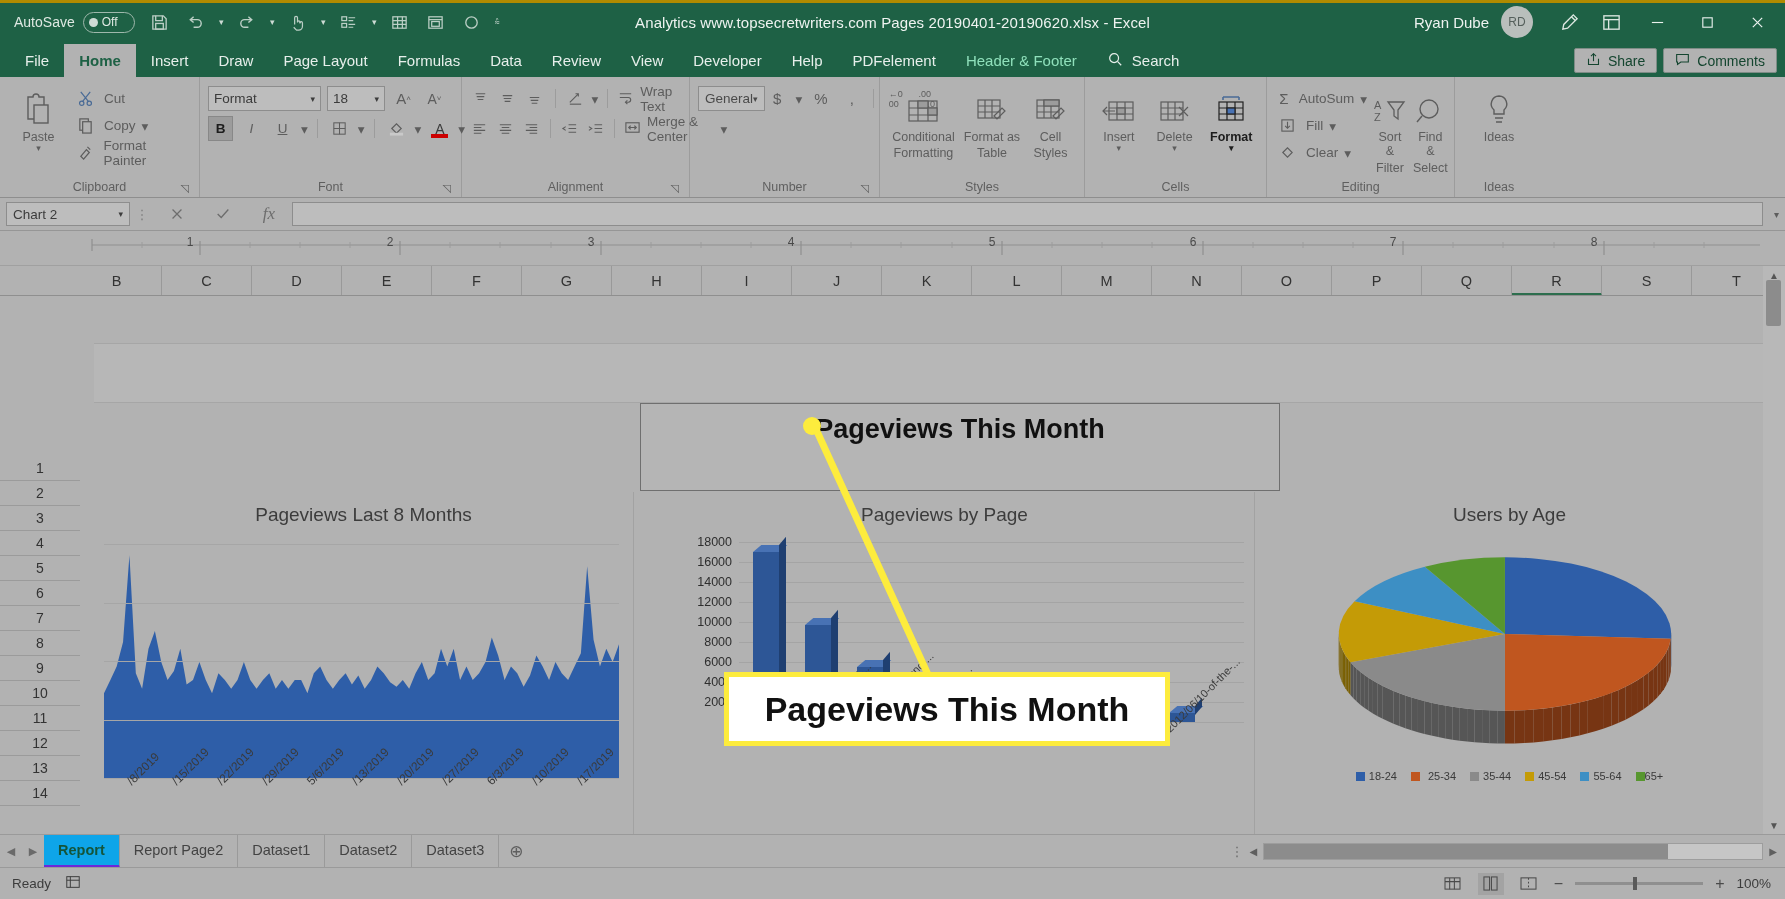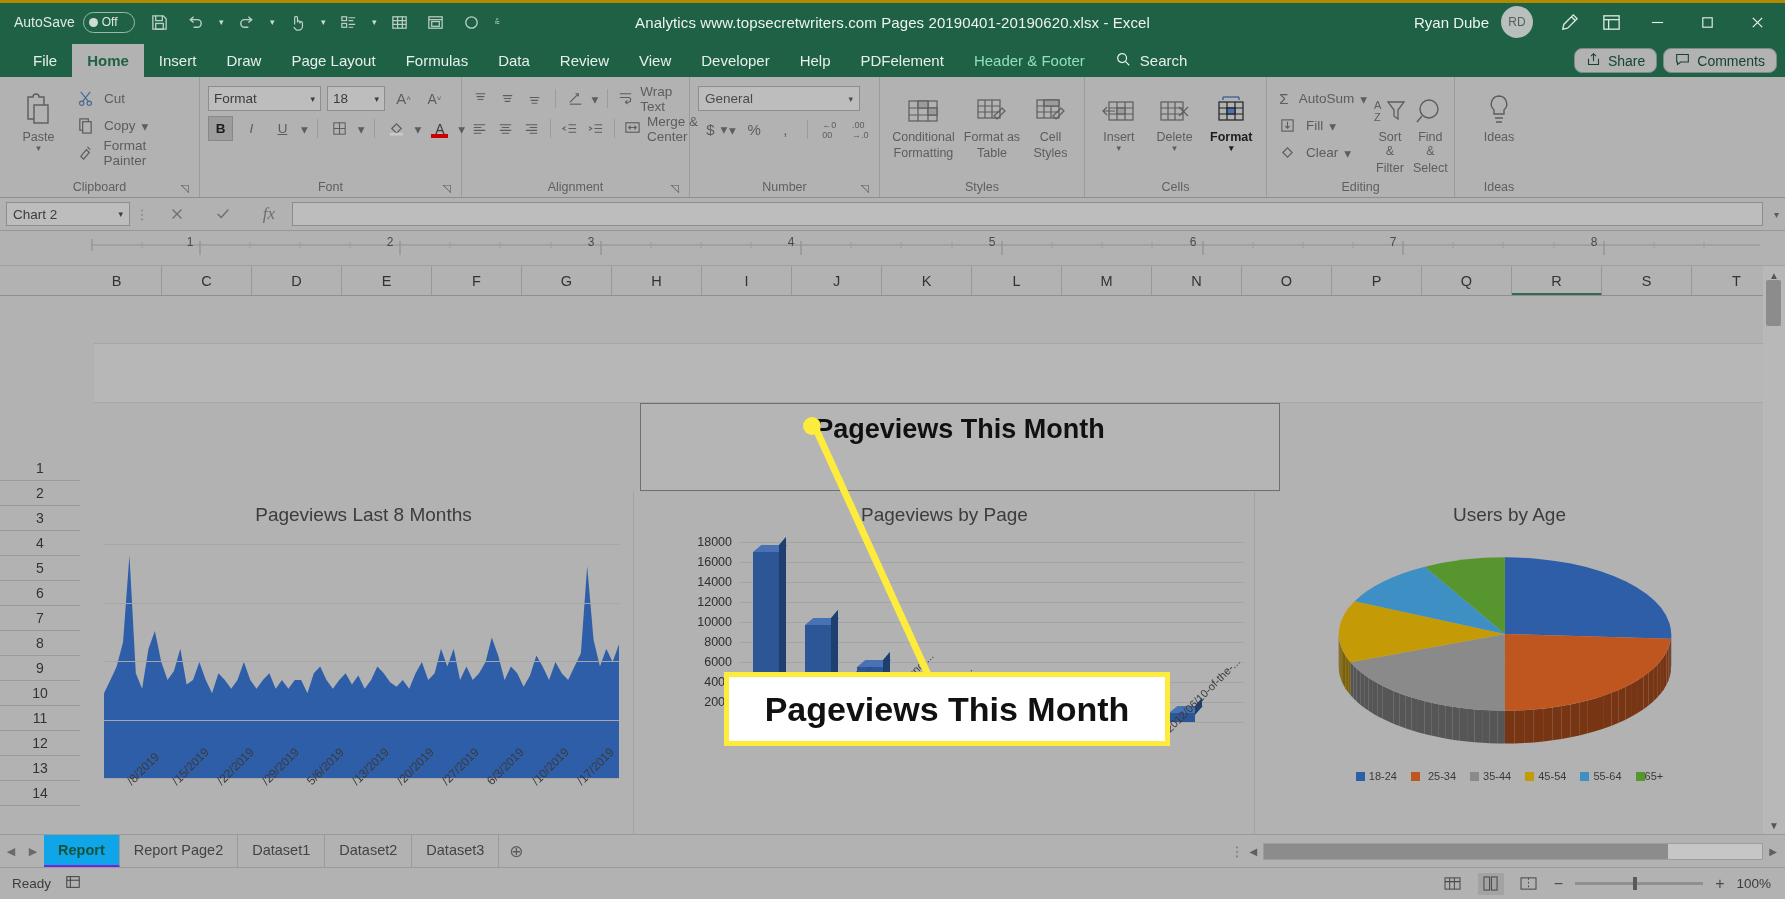--- a/index.html
+++ b/index.html
@@ -55,33 +55,33 @@
     margin-right: 14px;
   }
   .tb-icon { width: 40px; height: 44px; display:flex; align-items:center; justify-content:center; color:#dce7e1; }
   .win-btn { width: 48px; height: 44px; display:flex; align-items:center; justify-content:center; color:#eaf1ee; }
 
   
   .tabsbar {
     position: absolute; left: 0; top: 44px; width: 1785px; height: 33px;
     background: #1e6145;
   }
-  .tabs { display: flex; align-items: center; height: 33px; padding-left: 18px; gap: 0px; }
+  .tabs { display: flex; align-items: center; height: 33px; padding-left: 10px; gap: 0px; }
   .tab {
     padding: 0 15px; height: 33px; line-height: 33px; font-size: 15px; color: #e7efeb; white-space: nowrap;
   }
   .tab.active { color: #1e6145; background: #b2b2b2; font-weight: bold; }
   .tab.contextual { color: #8fe0bb; }
   .search-box { display: flex; align-items: center; gap: 9px; padding: 0 15px; height: 33px; color: #e7efeb; font-size: 15px; }
   .tabs-right {
     position: absolute; right: 8px; top: 0; height: 33px; display: flex; align-items: center; gap: 6px;
   }
   .tbtn {
     display: flex; align-items: center; gap: 7px;
-    height: 25px; padding: 0 11px; border: 1px solid #7e8c86; border-radius: 8px;
+    height: 25px; padding: 0 11px; border: 1px solid #7e8c86; border-radius: 2px;
     color: #14452f; font-size: 14px; background: #b2b2b2;
   }
 
   
   .ribbon {
     position: absolute; left: 0; top: 77px; width: 1785px; height: 121px;
     background: #b2b2b2; border-bottom: 1px solid #8e8e8e;
     display: flex; align-items: stretch;
     color: #5d5d5d;
   }
@@ -587,21 +587,21 @@
           </span>
         </div>
       </div>
       <div class="grp-label">
         <span>Alignment</span>
         <span class="dlg">◹</span>
       </div>
     </div>
 
     <div class="grp" style="width:190px">
-      <div class="grp-body" style="flex-direction:column; gap:6px; padding-top:4px">
+      <div class="grp-body" style="padding-top:4px">
         <div class="numfmt">
           <span>General</span>
           <span style="font-size:9px">▾</span>
         </div>
         <div class="smallrow">
           <span class="ic-btn" style="font-size:15px">$</span>
           <span class="car">▾</span>
           <span class="ic-btn" style="font-size:15px">%</span>
           <span class="ic-btn" style="font-size:15px">,</span>
           <span class="sep-v"></span>

